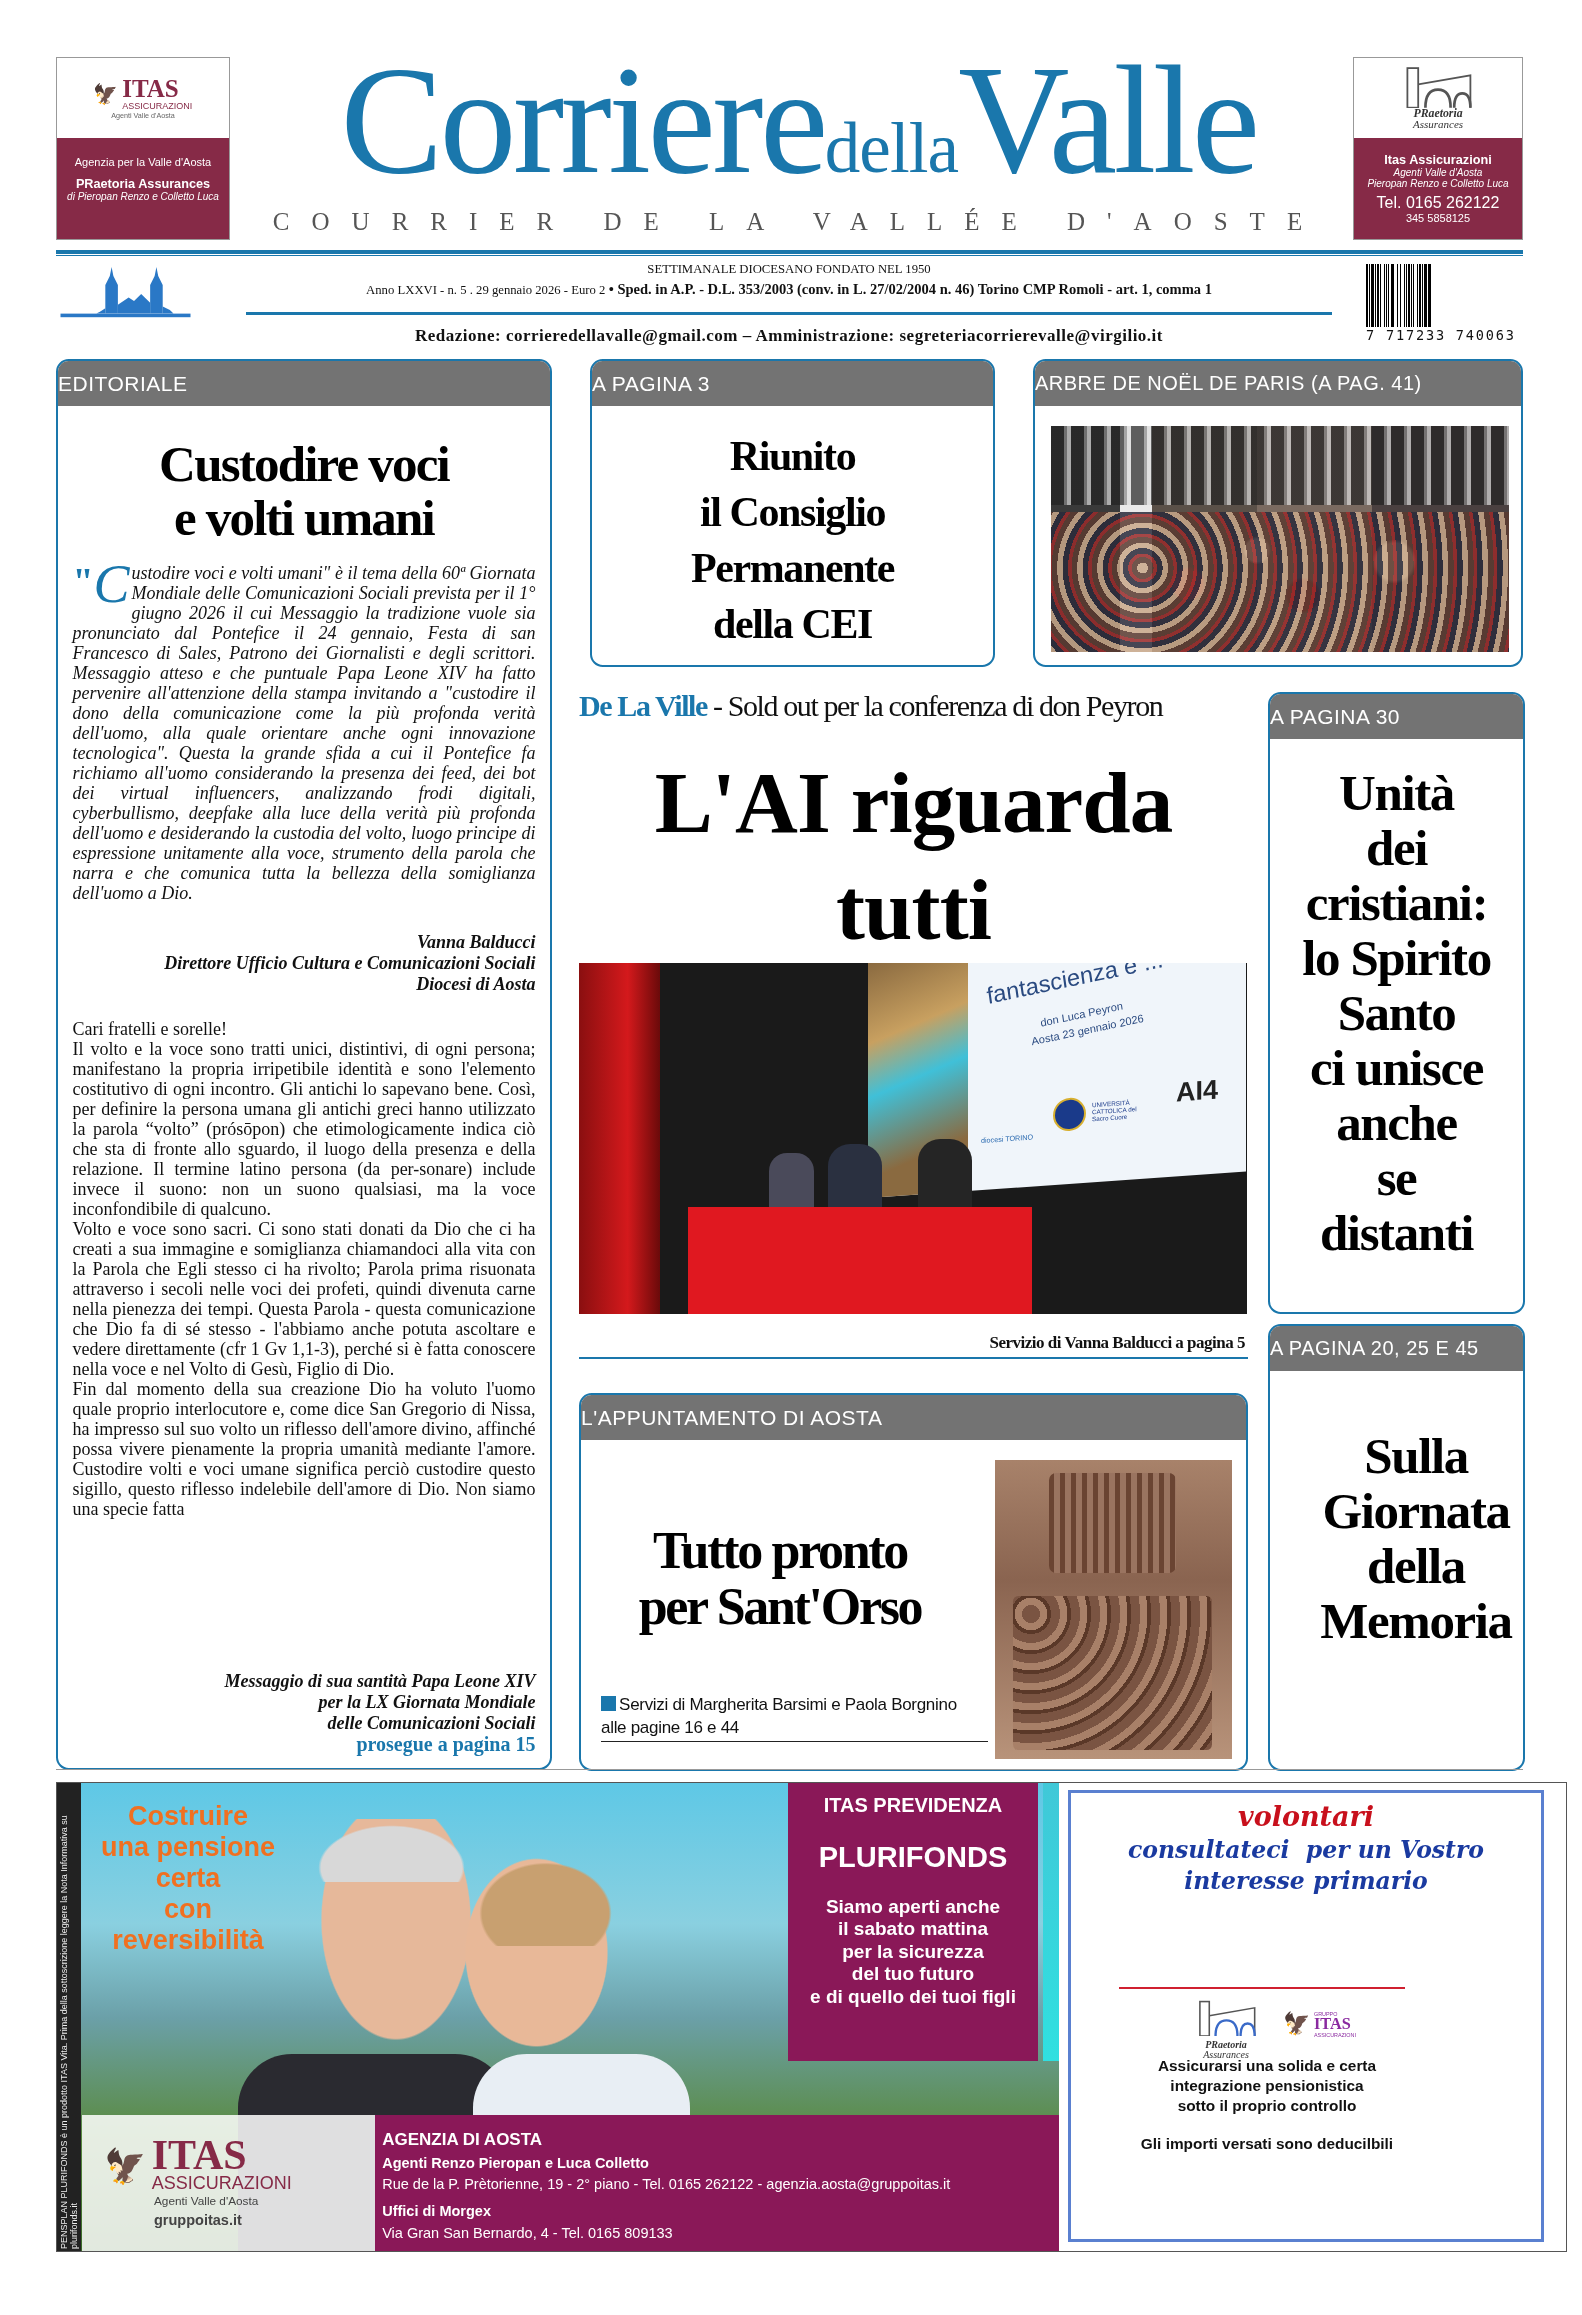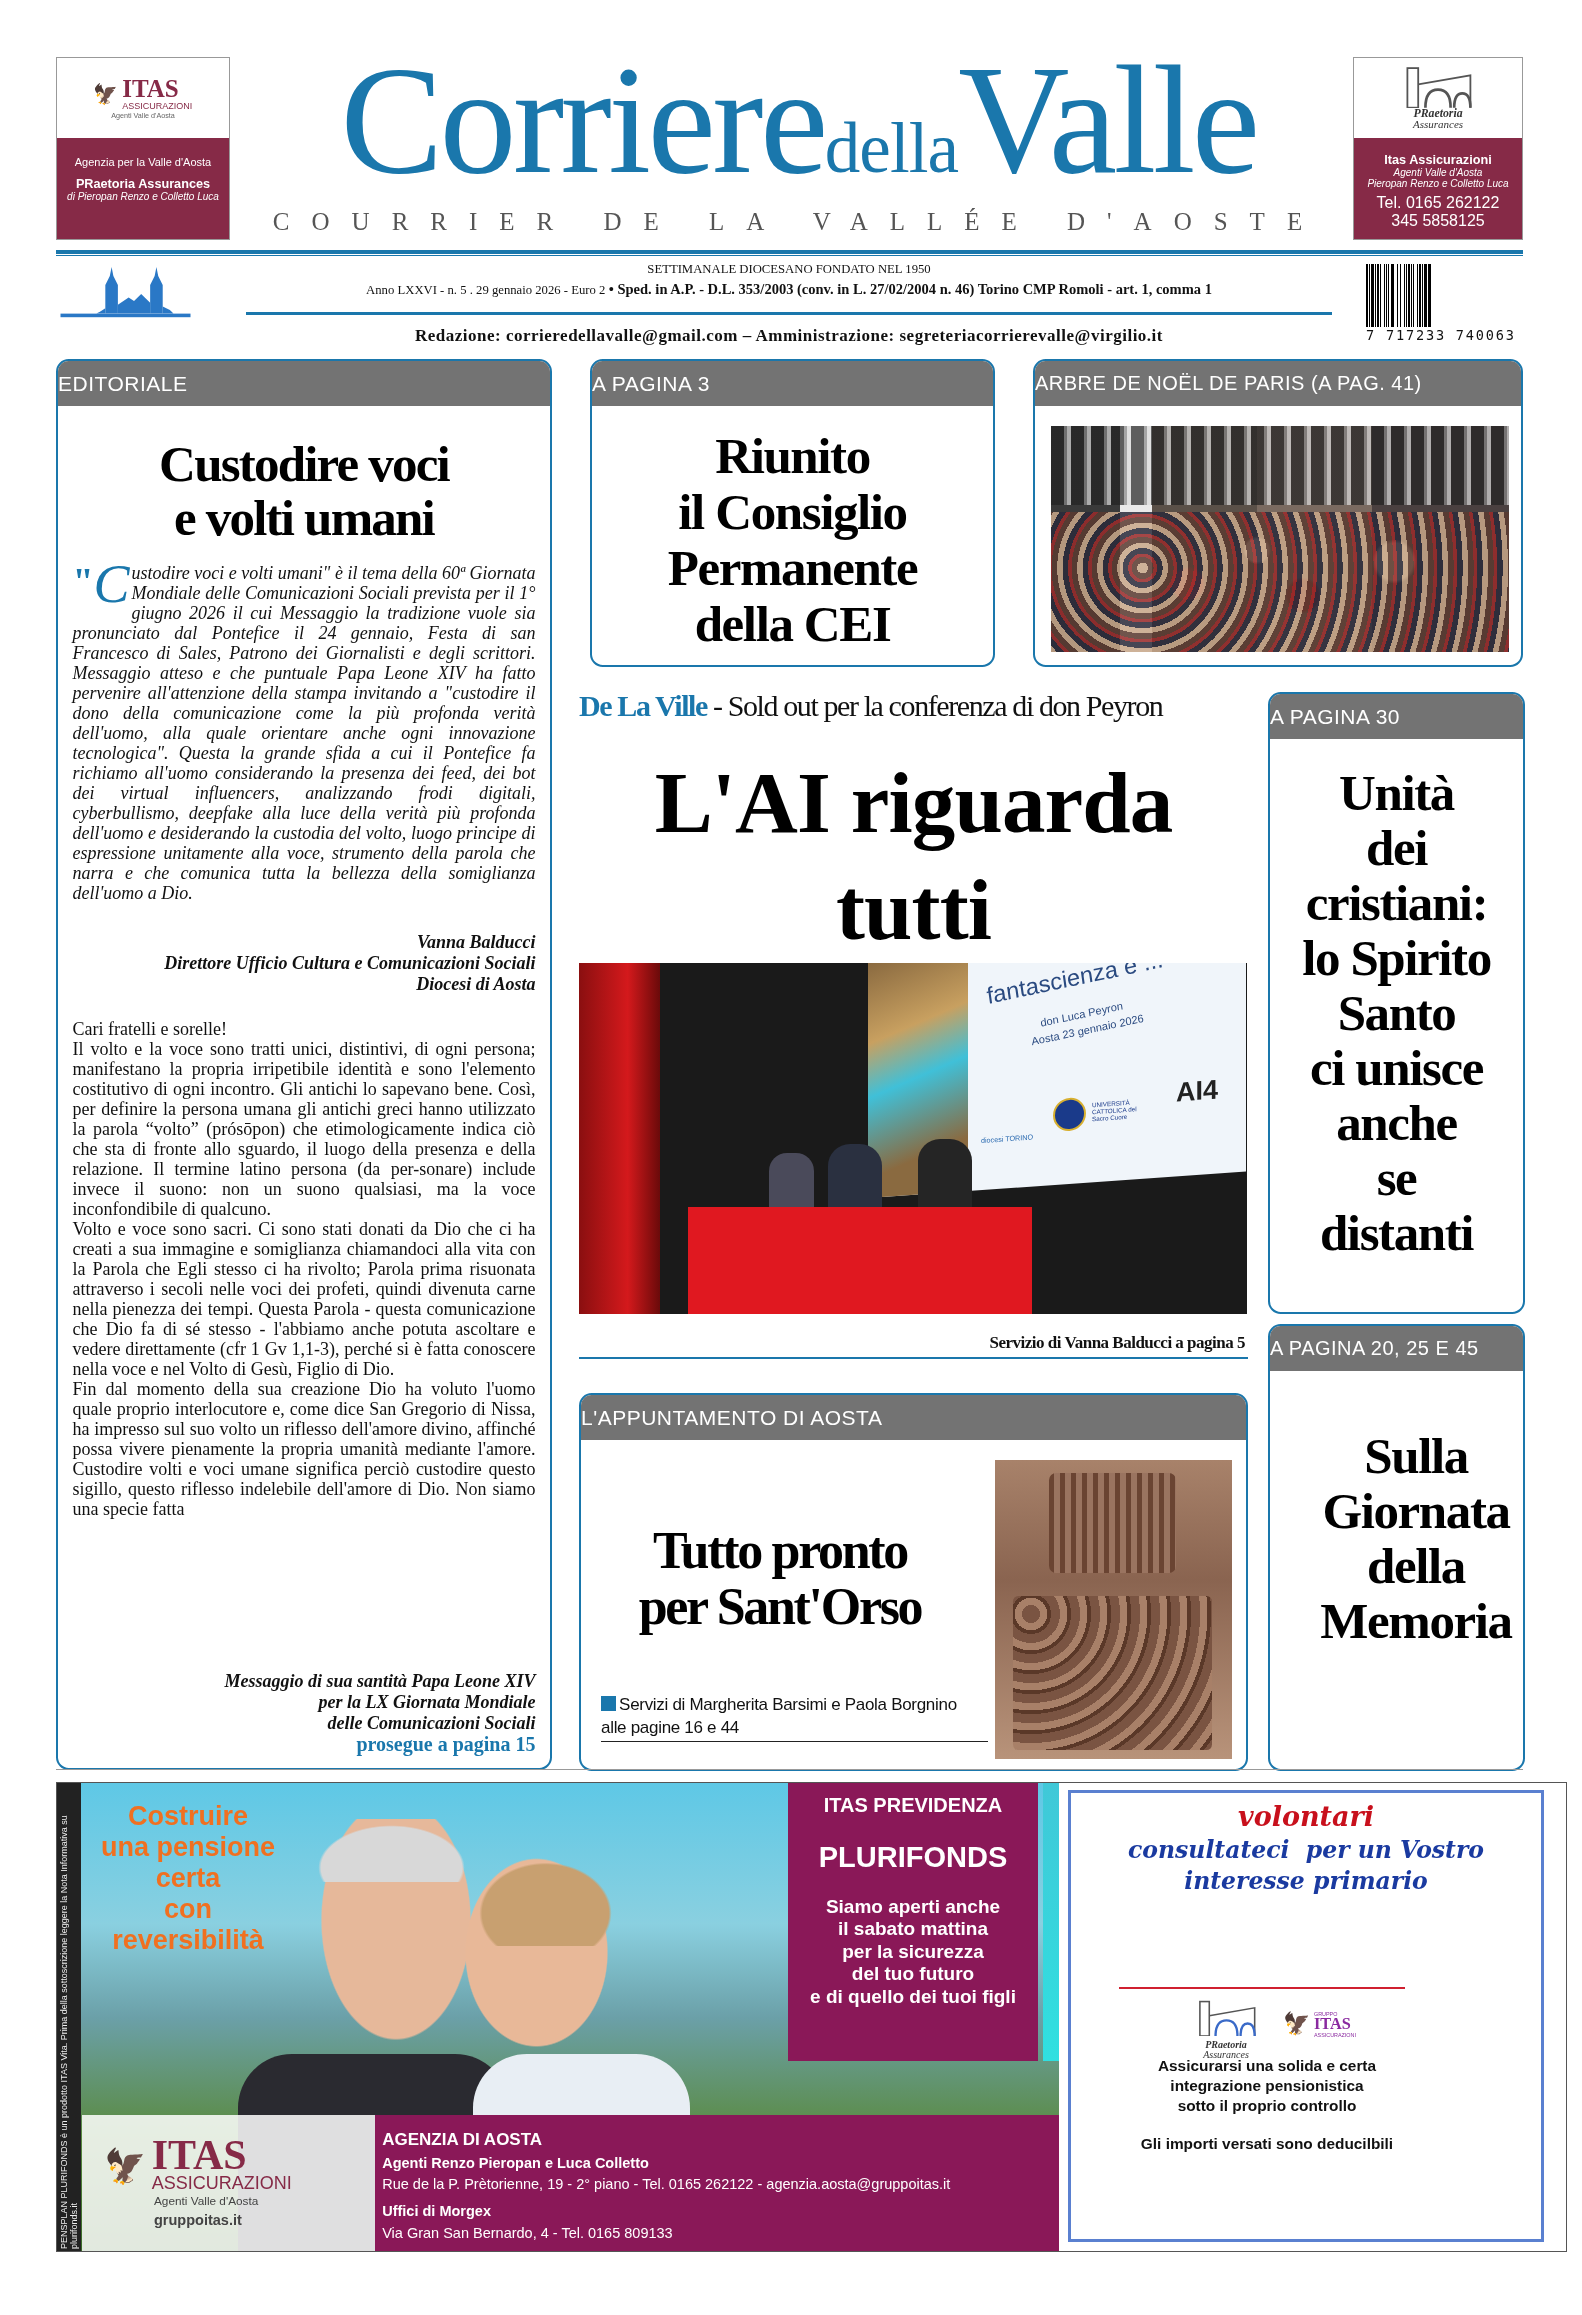--- a/index.html
+++ b/index.html
@@ -66,21 +66,21 @@
         <path d="M58 46 Q58 30 67 30 Q76 30 76 46" fill="none" stroke="#555" stroke-width="3"></path>
       </svg>
     <div style="font-size:11.8px;line-height:11px;">PRaetoria</div>
     <div style="font-size:11px;line-height:11px;font-weight:normal;">Assurances</div>
   </div>
   <div class="ad-bottom" style="height:103px;padding-top:14.5px;">
     <div style="font-size:12.7px;font-weight:bold;">Itas Assicurazioni</div>
     <div style="font-size:10px;font-style:italic;">Agenti Valle d'Aosta</div>
     <div style="font-size:10px;font-style:italic;">Pieropan Renzo e Colletto Luca</div>
     <div style="font-size:16px;margin-top:5.4px;">Tel. 0165 262122</div>
-    <div style="font-size:16px;">345 5858125</div>
+    <div style="font-size:11px;">345 5858125</div>
   </div>
 </div>
 
 <div class="rule-blue" style="left:56px;top:250px;width:1467px;"></div>
 <div class="rule-thin" style="left:56px;top:255px;width:1467px;height:0.9px;"></div>
 
 <svg class="abs" style="left:60px;top:267px;" width="131" height="52" viewBox="0 0 145 58">
   <g fill="#2a78c6">
     <rect x="0" y="52" width="145" height="4"></rect>
     <polygon points="50,52 50,20 55,10 57,0 59,10 64,20 64,52"></polygon>
@@ -176,21 +176,21 @@
   <div class="sig" style="position:absolute;right:14.5px;bottom:12.7px;">
     <div>Messaggio di sua santità Papa Leone XIV</div>
     <div>per la LX Giornata Mondiale</div>
     <div>delle Comunicazioni Sociali</div>
     <div style="color:#1a77ac;font-style:normal;font-size:20px;">prosegue a pagina 15</div>
   </div>
 </div>
 
 <div class="box" style="left:590px;top:359px;width:405px;height:308px;">
   <div class="box-head">A PAGINA 3</div>
-  <div class="headline" style="font-size:51px;line-height:56px;margin-top:22px;">
+  <div class="headline" style="font-size:42px;line-height:56px;margin-top:22px;">
     <div>Riunito</div>
     <div>il Consiglio</div>
     <div>Permanente</div>
     <div>della CEI</div>
   </div>
 </div>
 
 <div class="box" style="left:1033px;top:359px;width:490px;height:308px;">
   <div class="box-head" style="font-size:20px;">ARBRE DE NOËL DE PARIS (A PAG. 41)</div>
   <div class="photo" style="left:16.3px;top:65px;width:458px;height:226px;background:

